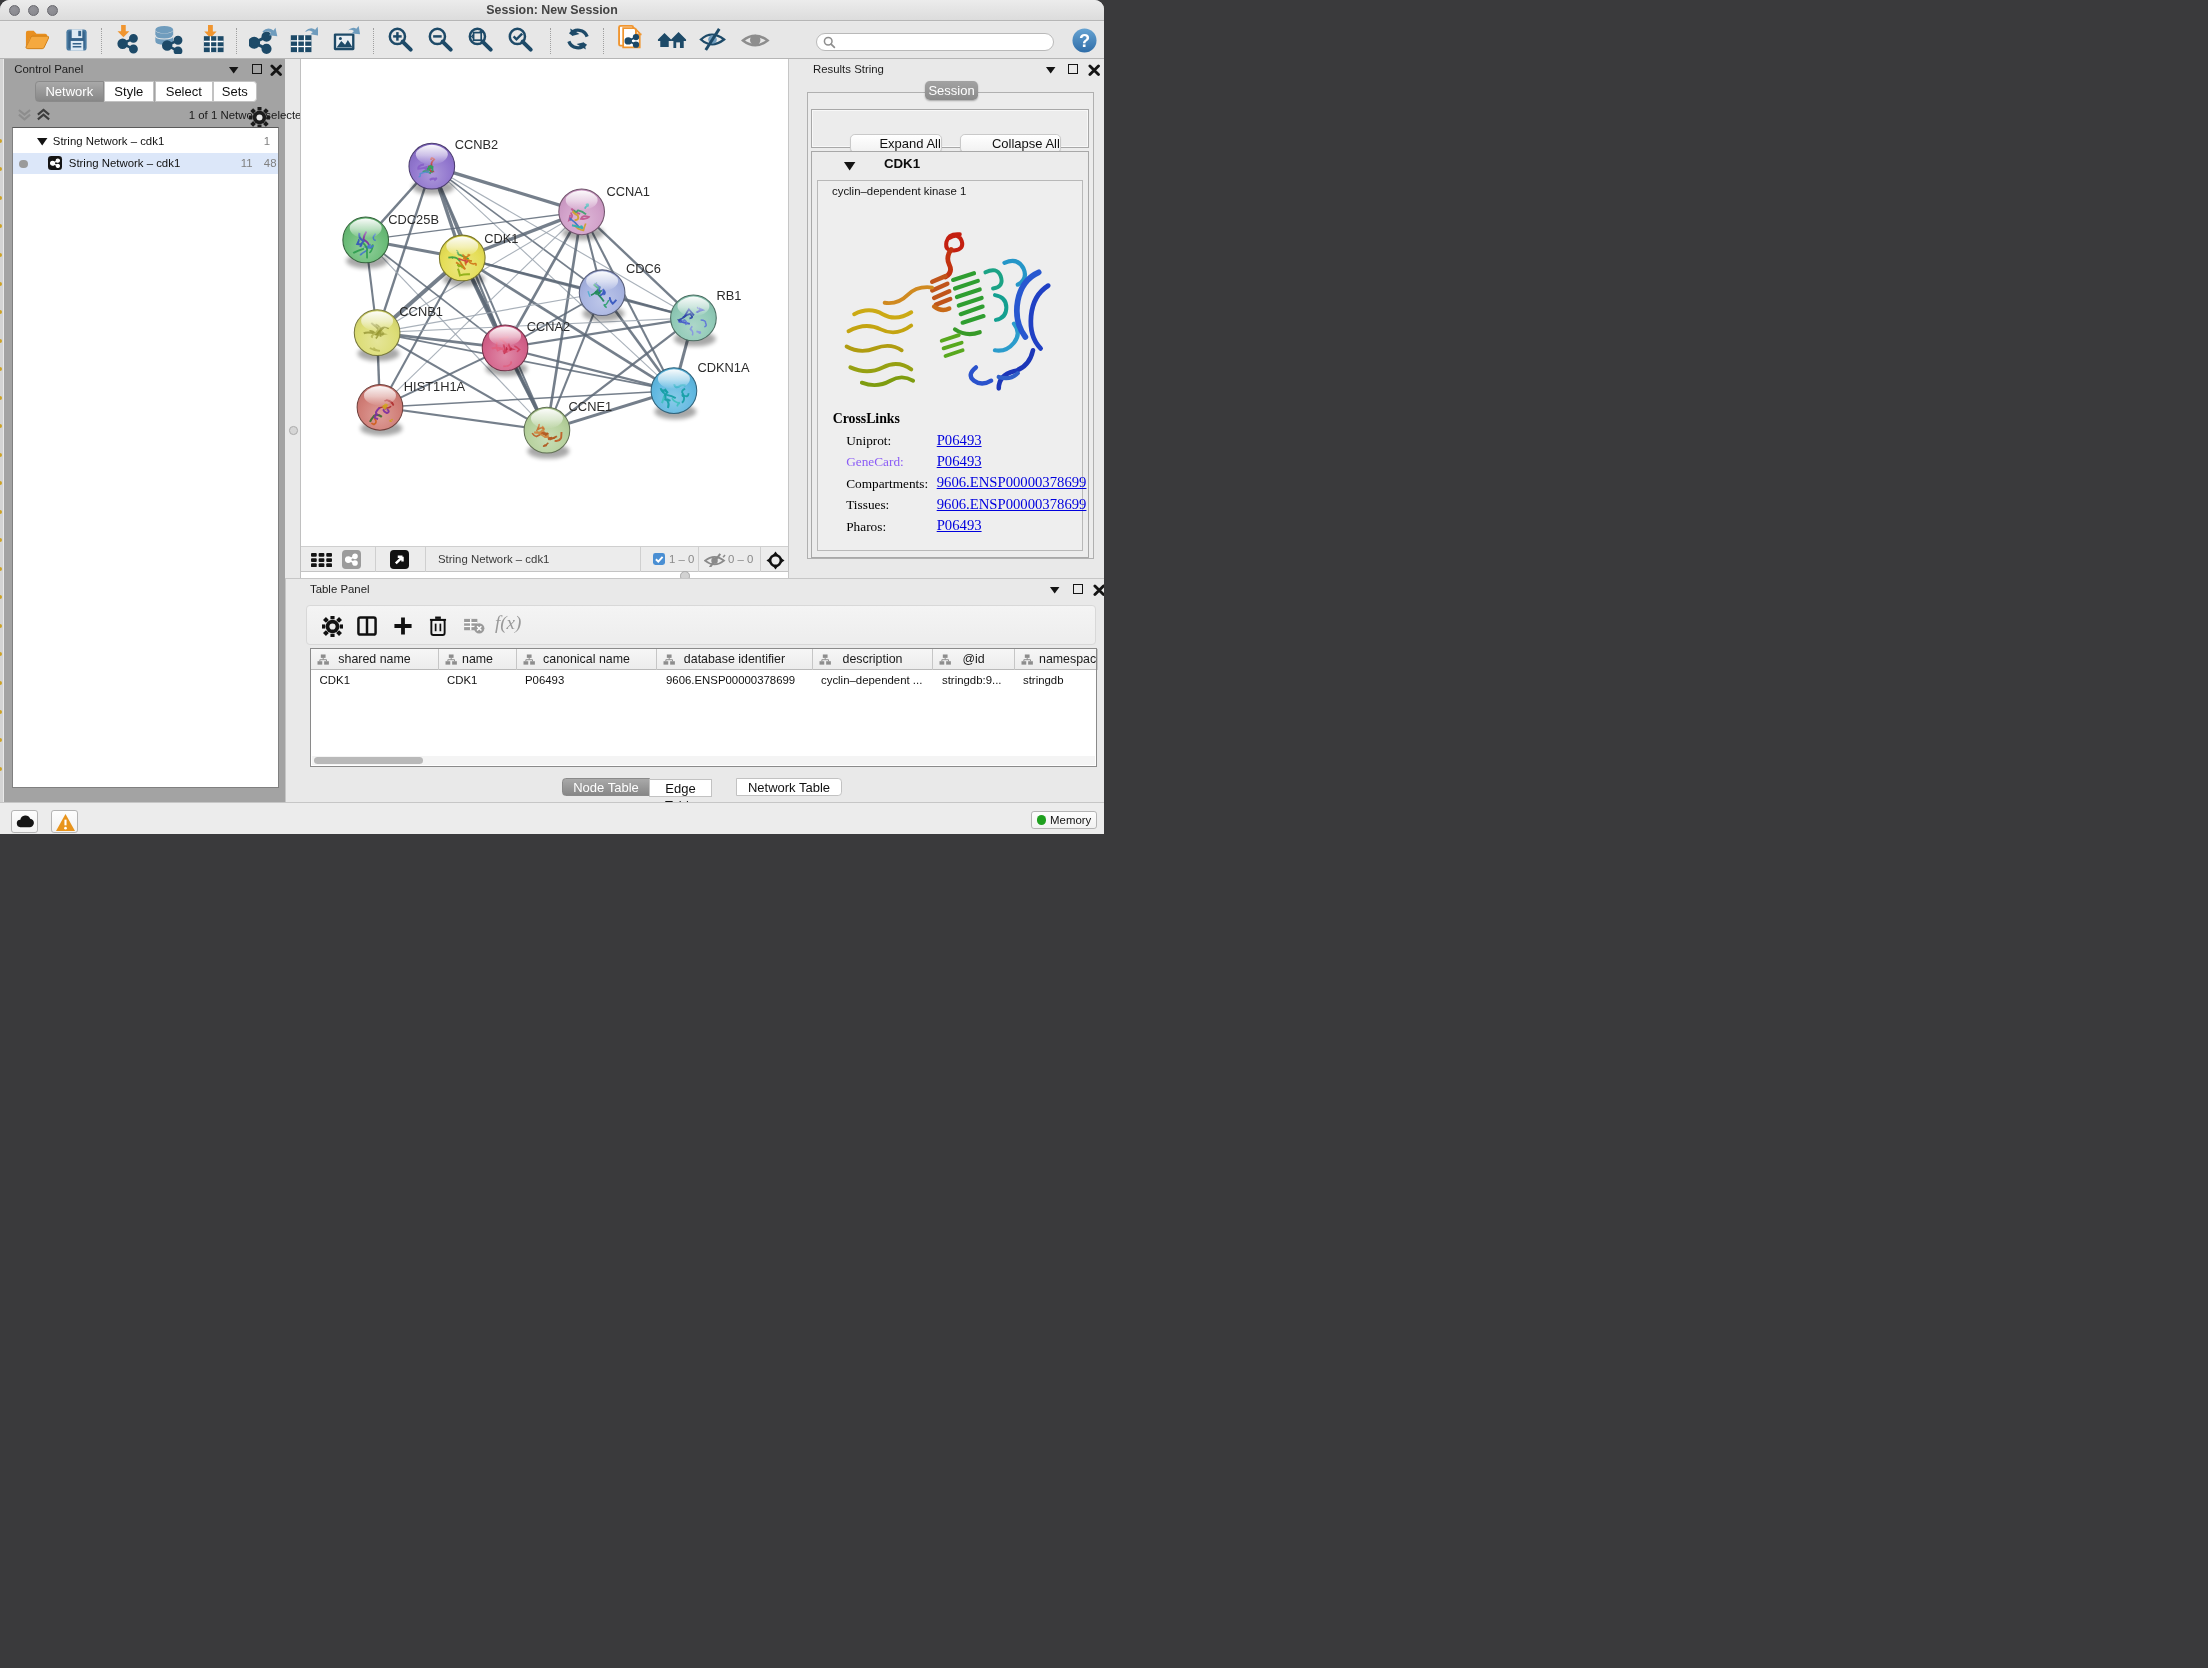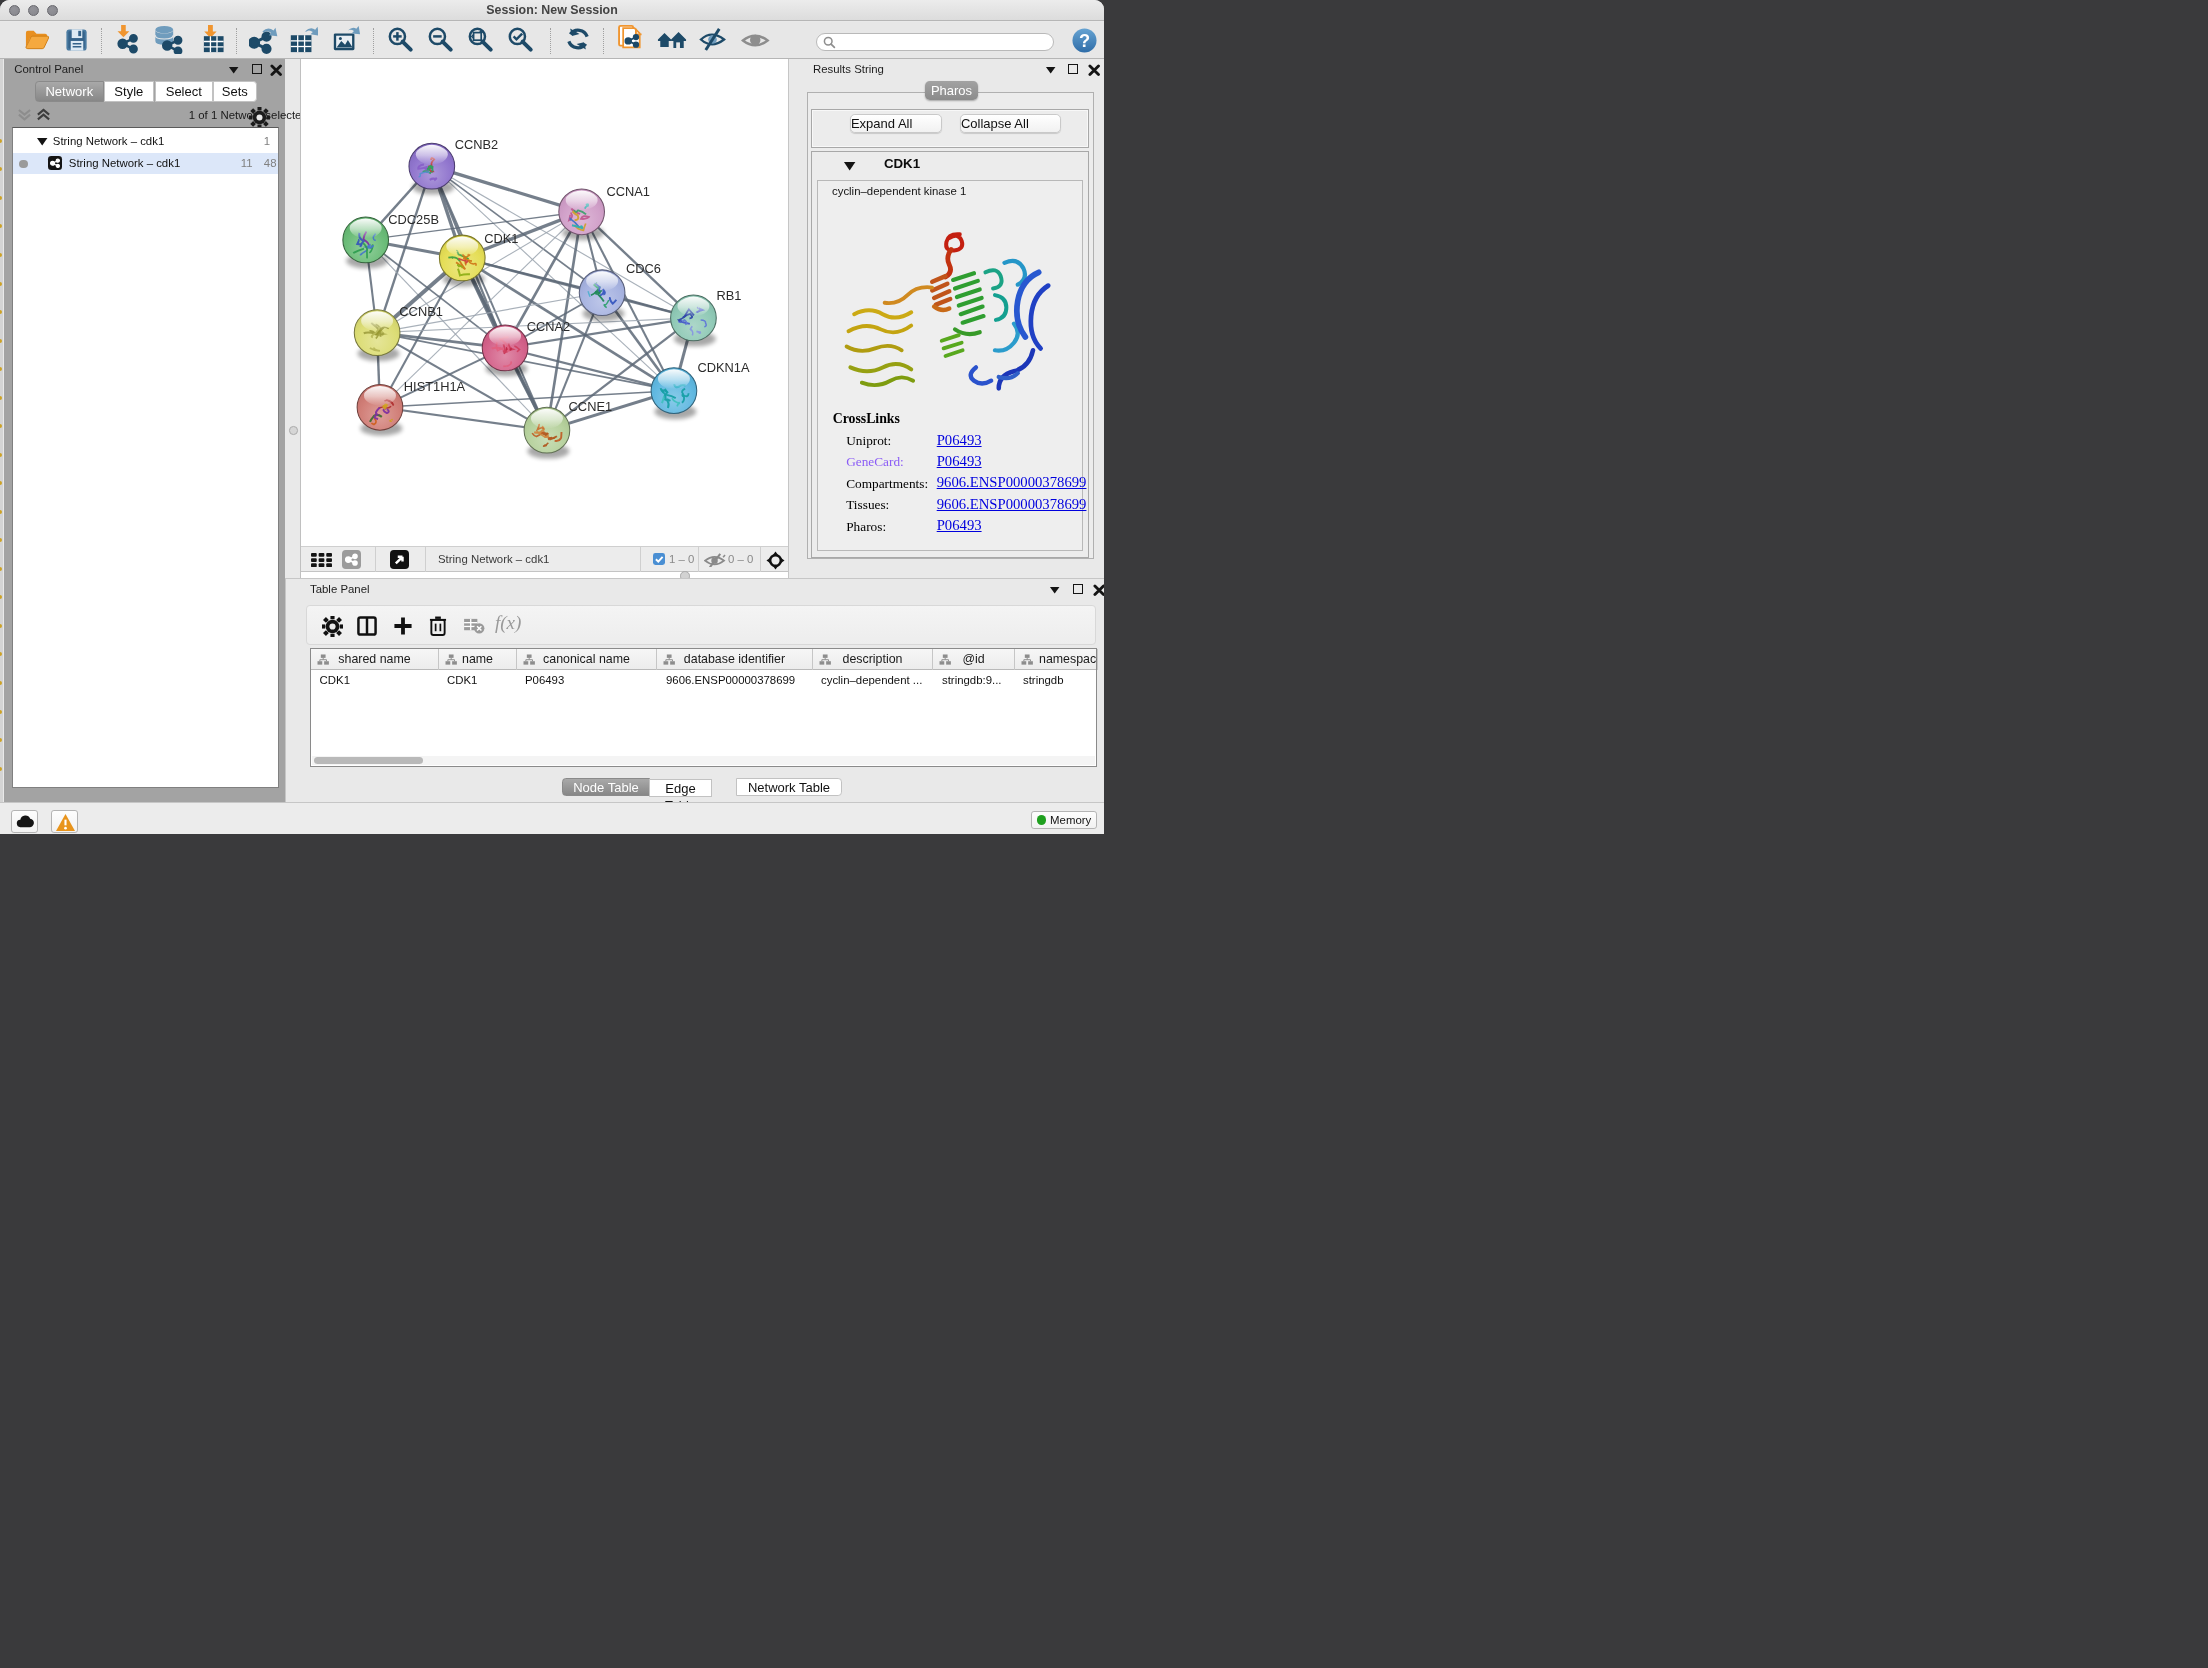--- a/index.html
+++ b/index.html
@@ -20,21 +20,21 @@
 .rowsel{position:absolute;left:0;width:100%;height:21px;background:#dce7f9}
 
 #canvas{position:absolute;left:300px;top:59px;width:489px;height:519px;background:#fff;border-left:1px solid #c0c0c0}
 #cv-toolbar{position:absolute;left:0;top:487px;width:489px;height:26px;background:#ececec;border-top:1px solid #cfcfcf;border-bottom:1px solid #c4c4c4}
 .cvsep{position:absolute;top:0;height:25px;width:0;border-left:1px solid #cfcfcf}
 
 #rpanel{position:absolute;left:788px;top:59px;width:316px;height:519px;background:#e9e9e9;border-left:1px solid #c6c6c6}
 #stringtab{position:absolute;z-index:3;left:136px;top:22px;width:53px;height:19px;background:linear-gradient(#a2a2a2,#8b8b8b);border-radius:4.8px 4.8px 4.8px 4.8px;color:#fff;font-size:13px;text-align:center;line-height:19px;box-shadow:0 1px 1.9px rgba(0,0,0,0.3)}
 #rp-outer{position:absolute;left:18px;top:33px;width:287px;height:467px;background:#ececec;border:1px solid #b0b0b0}
 #rp-btnbox{position:absolute;left:2.9px;top:16px;width:278px;height:39px;border:1px solid #a8a8a8;box-shadow:inset 0 0 0 1px #f8f8f8}
-.rbtn{position:absolute;top:4px;height:19px;background:linear-gradient(#ffffff,#f1f1f1);border:1px solid #c9c9c9;border-radius:4.8px;font-size:13px;color:#111;text-align:left;line-height:18px;box-shadow:0 1px 1px rgba(0,0,0,0.15)}
+.rbtn{position:absolute;top:24px;height:19px;background:linear-gradient(#ffffff,#f1f1f1);border:1px solid #c9c9c9;border-radius:4.8px;font-size:13px;color:#111;text-align:right;line-height:18px;box-shadow:0 1px 1px rgba(0,0,0,0.15)}
 #rp-sect{position:absolute;left:2.9px;top:58px;width:278px;height:407px;border:1px solid #a8a8a8;background:#ececec}
 #rp-content{position:absolute;left:4.8px;top:27.6px;width:266px;height:371px;background:#eeeeee;border:1px solid #b8b8b8}
 .serif{font-family:"Liberation Serif",serif}
 
 #tpanel{position:absolute;left:285px;top:578px;width:819px;height:224px;background:#e9e9e9;border-left:1px solid #c6c6c6;border-top:1px solid #c6c6c6}
 #tp-toolbar{position:absolute;left:20px;top:26px;width:790px;height:40px;background:linear-gradient(#f4f4f4,#ededed);border:1px solid #d8d8d8;border-radius:3.8px}
 #tp-table{position:absolute;left:24px;top:69px;width:787px;height:119px;background:#fff;border:1px solid #8a8a8a}
 #tp-thead{position:absolute;left:0;top:0;width:100%;height:21px;background:linear-gradient(#f6f6f6,#ececec);border-bottom:1px solid #b9b9b9}
 .th{position:absolute;top:0;height:21px;border-right:1px solid #c6c6c6;font-size:12.4px;color:#1a1a1a;text-align:center;line-height:21px}
 .td{position:absolute;top:0;height:21px;font-size:11.4px;color:#111;line-height:21px}
@@ -672,21 +672,21 @@
 
  <div id="rpanel">
   <div class="panelTitle abs" style="left:24px;top:3.8px">Results String</div>
   <svg class="abs" style="left:256px;top:6.7px" width="11.4" height="8.6" viewBox="0 0 12 9">
         <path d="M1 1 h10 l-5 7 z" fill="#141414"></path>
       </svg>
       <div class="abs" style="left:279px;top:4.8px;width:10px;height:10.5px;border:1.5px solid #141414"></div>
       <svg class="abs" style="left:299px;top:4.8px" width="12.4" height="12.4" viewBox="0 0 13 13">
         <path d="M2 2 L11 11 M11 2 L2 11" stroke="#141414" stroke-width="3" stroke-linecap="round"></path>
       </svg>
-  <div id="stringtab">Pharos</div>
+  <div id="stringtab">Session</div>
   <div id="rp-outer">
    <div id="rp-btnbox">
      <div class="rbtn" style="left:38px;width:92px">Expand All</div>
      <div class="rbtn" style="left:148px;width:101px">Collapse All</div>
    </div>
    <div id="rp-sect">
      <svg class="abs" style="left:31px;top:8.6px" width="13.3" height="10.5" viewBox="0 0 14 11">
             <path d="M1 1 h12 l-6 9 z" fill="#141414"></path>
           </svg>
      <div class="abs" style="left:72px;top:3.8px;font-size:13.3px;font-weight:bold;color:#0d0d0d">CDK1</div>

